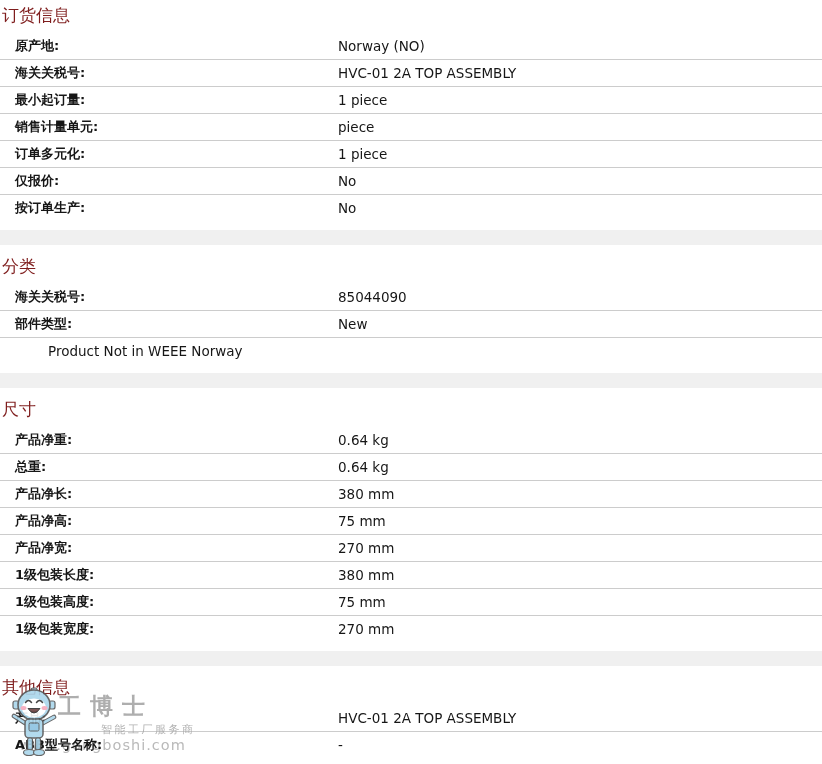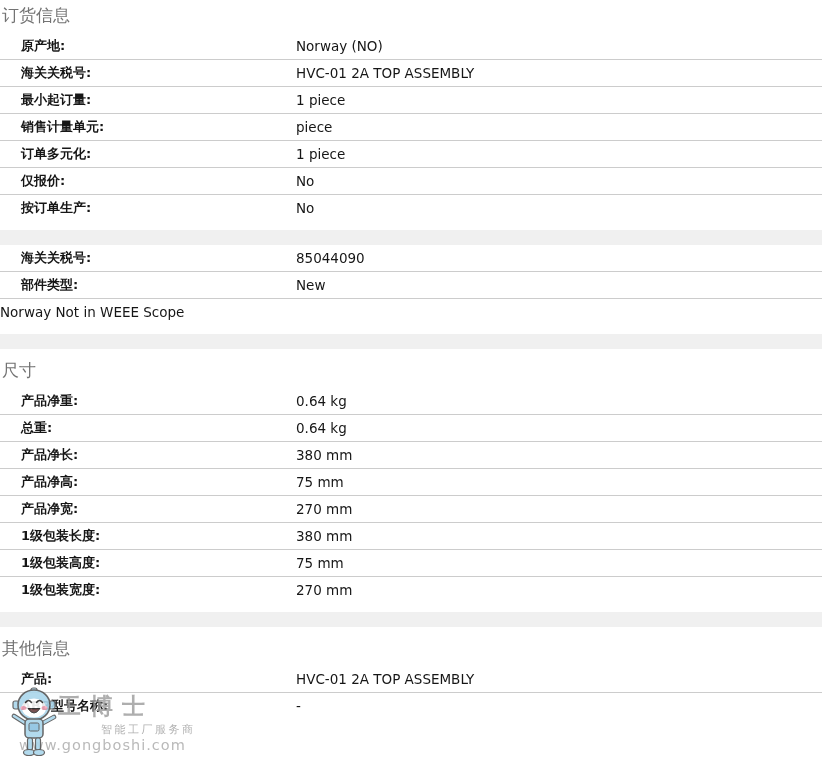--- a/index.html
+++ b/index.html
@@ -13,21 +13,21 @@
     overflow: hidden;
     position: relative;
     font-family: "DejaVu Sans", "Liberation Sans", sans-serif;
     color: #161616;
   }
   #sections {
     position: relative;
     z-index: 2;
   }
   .section-title {
-    color: #737373;
+    color: #7f1d1d;
     font-size: 17px;
     line-height: 20px;
     font-weight: 400;
     margin: 0 0 8px 2px;
     padding-top: 11px;
   }
   .spec-section:first-child .section-title {
     padding-top: 5px;
   }
   .rows .row {
@@ -40,24 +40,24 @@
   .rows .row:last-child {
     border-bottom: none;
   }
   .row .label {
     width: 290px;
     box-sizing: border-box;
     padding-left: 15px;
     font-weight: bold;
     font-size: 13px;
     flex-shrink: 0;
-    margin-left: 6px;
   }
   .row .value {
     font-size: 13.5px;
+    margin-left: 48px;
   }
   .band {
     height: 15px;
     background: #f0f0f0;
     margin-top: 9px;
   }
   
   .watermark {
     position: absolute;
     left: 0;
@@ -154,33 +154,34 @@
 
   <div class="row">
     <div class="label">按订单生产:</div>
     <div class="value">No</div>
   </div>
 </div>
     <div class="band"></div>
   </section>
 
   <section class="spec-section">
+    <h2 class="section-title">分类</h2>
     <div class="rows">
   <div class="row">
     <div class="label">海关关税号:</div>
     <div class="value">85044090</div>
   </div>
 
   <div class="row">
     <div class="label">部件类型:</div>
     <div class="value">New</div>
   </div>
 
   <div class="row">
-    <div class="value">Norway Not in WEEE Scope</div>
+    <div class="value">Product Not in WEEE Norway</div>
   </div>
 </div>
     <div class="band"></div>
   </section>
 
   <section class="spec-section">
     <h2 class="section-title">尺寸</h2>
     <div class="rows">
   <div class="row">
     <div class="label">产品净重:</div>

